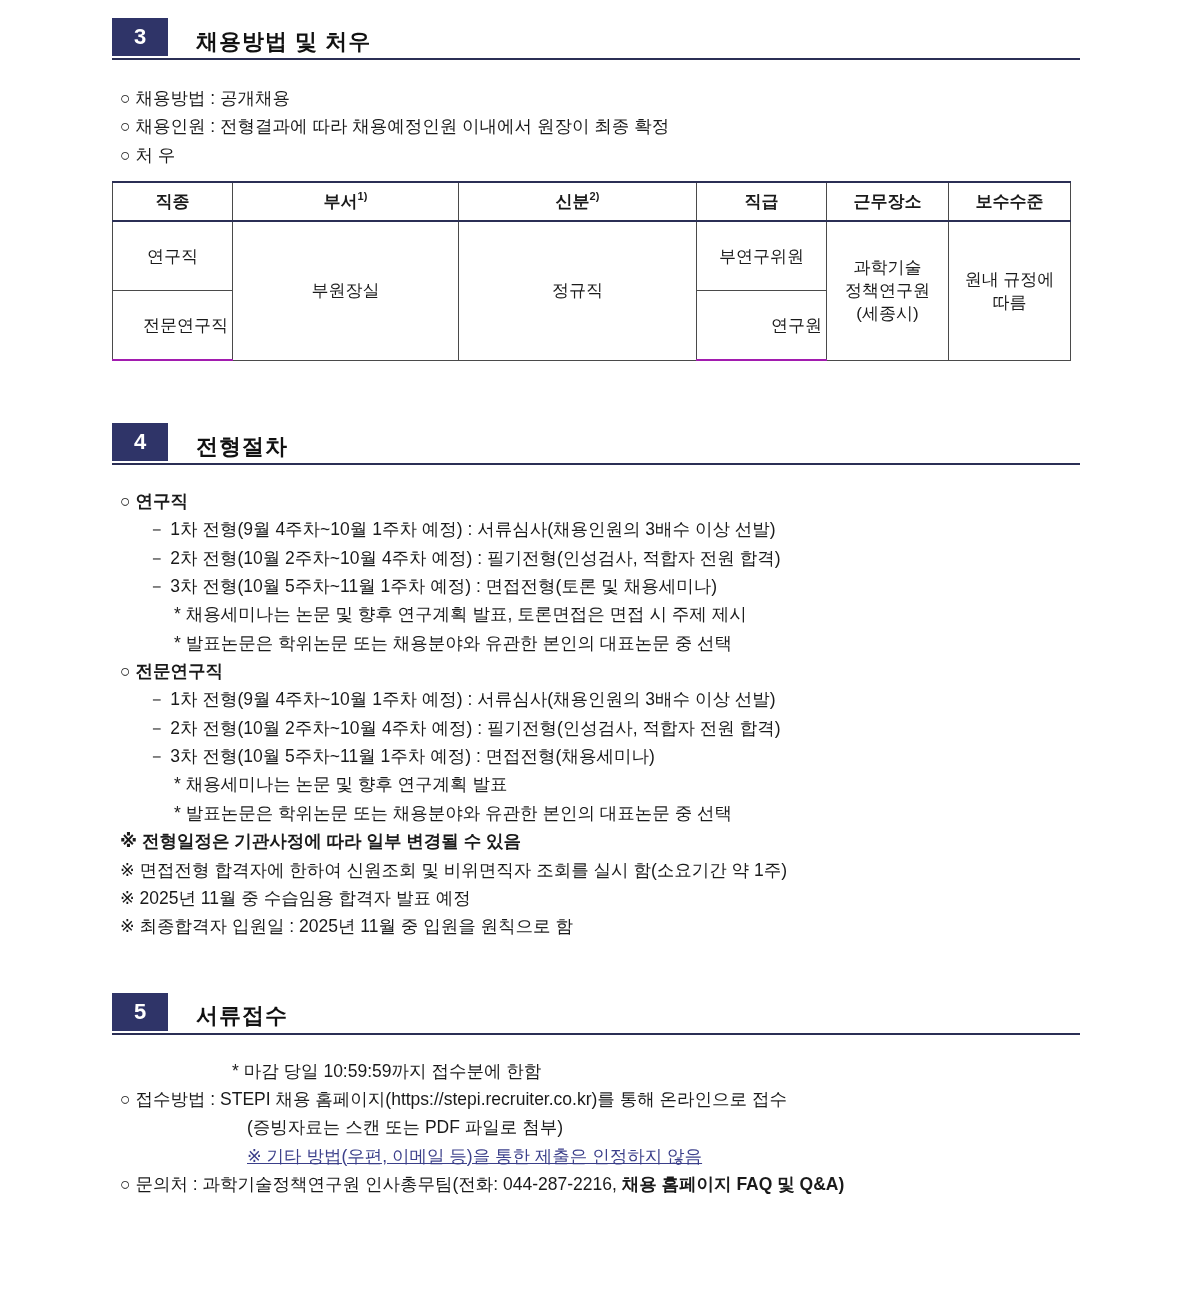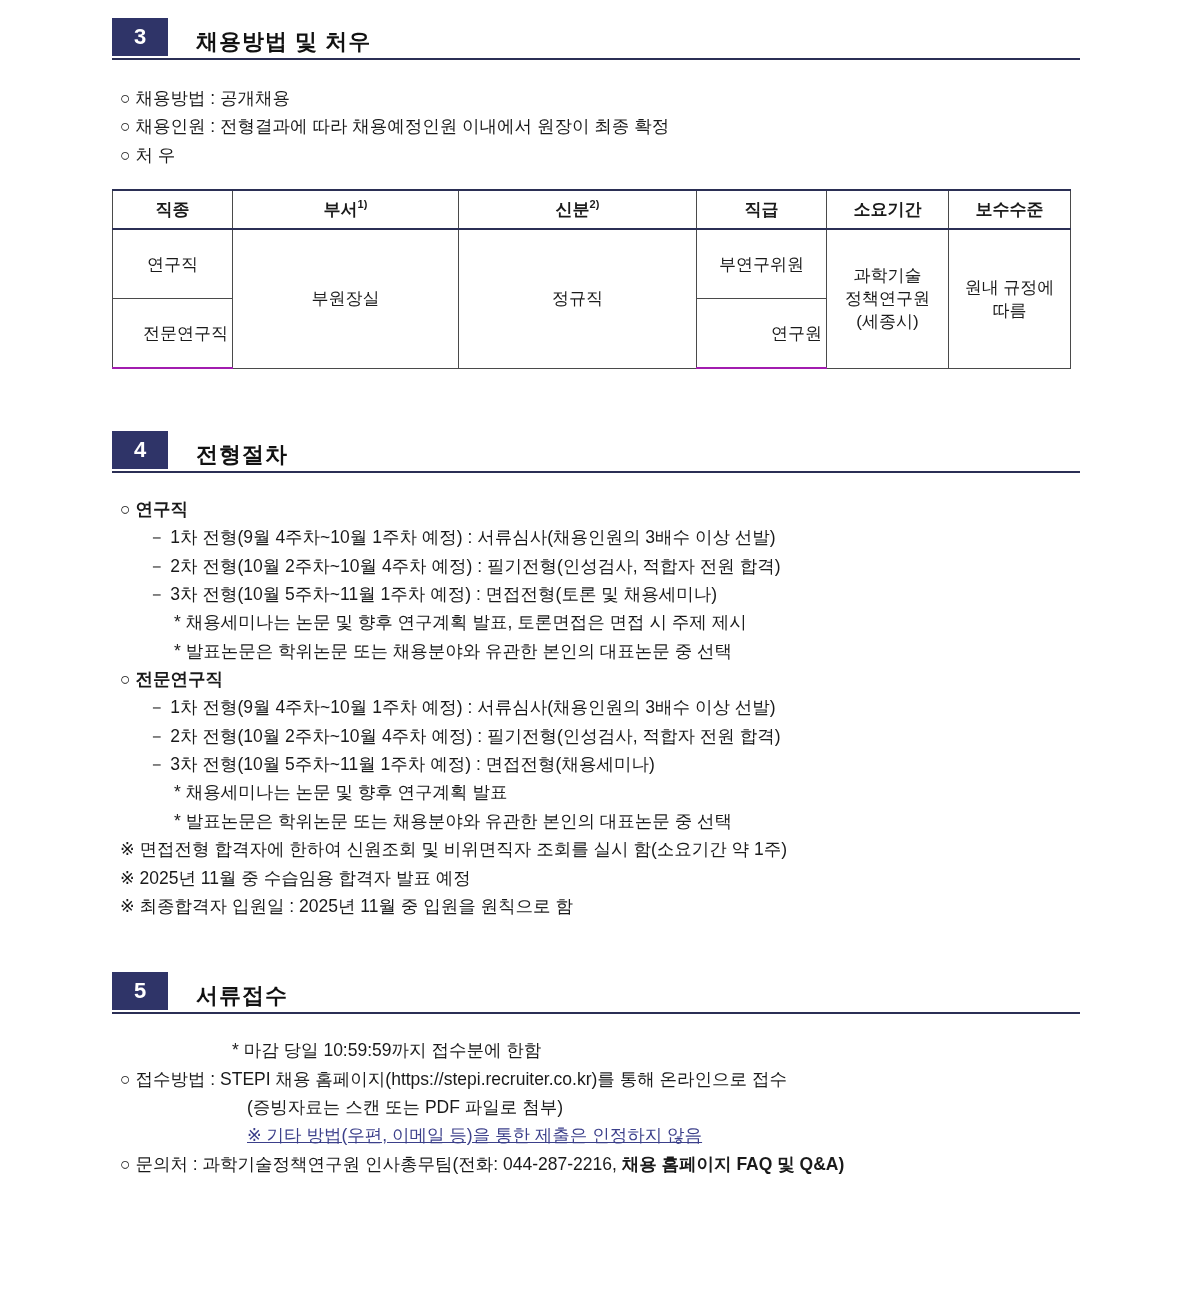--- a/index.html
+++ b/index.html
@@ -66,21 +66,21 @@
   }
   .line.circ { padding-left: 8px; }
   .line.dash { padding-left: 36px; }
   .line.star { padding-left: 62px; }
   .line.note { padding-left: 8px; }
   .bold { font-weight: bold; }
 
   
   table.recruit {
     margin-left: 112px;
-    margin-top: 20px;
+    margin-top: 12px;
     border-collapse: collapse;
     width: 958px;
     table-layout: fixed;
   }
   table.recruit th, table.recruit td {
     border: 1px solid #4a4a4a;
     text-align: center;
     font-size: 17px;
     padding: 6px 4px;
     color: #1a1a1a;
@@ -137,21 +137,21 @@
       <col style="width:130px">
       <col style="width:122px">
       <col style="width:122px">
     </colgroup>
     <thead>
       <tr>
         <th><span>직종</span></th>
         <th><span>부서</span><sup>1)</sup></th>
         <th><span>신분</span><sup>2)</sup></th>
         <th><span>직급</span></th>
-        <th><span>소요기간</span></th>
+        <th><span>근무장소</span></th>
         <th><span>보수수준</span></th>
       </tr>
     </thead>
     <tbody>
       <tr>
         <td style="height:56px">연구직</td>
         <td rowspan="2">부원장실</td>
         <td rowspan="2">정규직</td>
         <td>부연구위원</td>
         <td rowspan="2">
@@ -188,20 +188,21 @@
     <div class="line star">* 채용세미나는 논문 및 향후 연구계획 발표, 토론면접은 면접 시 주제 제시</div>
     <div class="line star">* 발표논문은 학위논문 또는 채용분야와 유관한 본인의 대표논문 중 선택</div>
 
     <div class="line circ bold">○ 전문연구직</div>
     <div class="line dash">－ 1차 전형(9월 4주차~10월 1주차 예정) : 서류심사(채용인원의 3배수 이상 선발)</div>
     <div class="line dash">－ 2차 전형(10월 2주차~10월 4주차 예정) : 필기전형(인성검사, 적합자 전원 합격)</div>
     <div class="line dash">－ 3차 전형(10월 5주차~11월 1주차 예정) : 면접전형(채용세미나)</div>
     <div class="line star">* 채용세미나는 논문 및 향후 연구계획 발표</div>
     <div class="line star">* 발표논문은 학위논문 또는 채용분야와 유관한 본인의 대표논문 중 선택</div>
 
+    <div class="line note bold">※ 전형일정은 기관사정에 따라 일부 변경될 수 있음</div>
     <div class="line note">※ 면접전형 합격자에 한하여 신원조회 및 비위면직자 조회를 실시 함(소요기간 약 1주)</div>
     <div class="line note">※ 2025년 11월 중 수습임용 합격자 발표 예정</div>
     <div class="line note">※ 최종합격자 입원일 : 2025년 11월 중 입원을 원칙으로 함</div>
   </div>
 
   <div class="gap-lg"></div>
   <div class="section-head">
     <div class="sec-num">5</div>
     <div class="sec-title">서류접수</div>
   </div>

